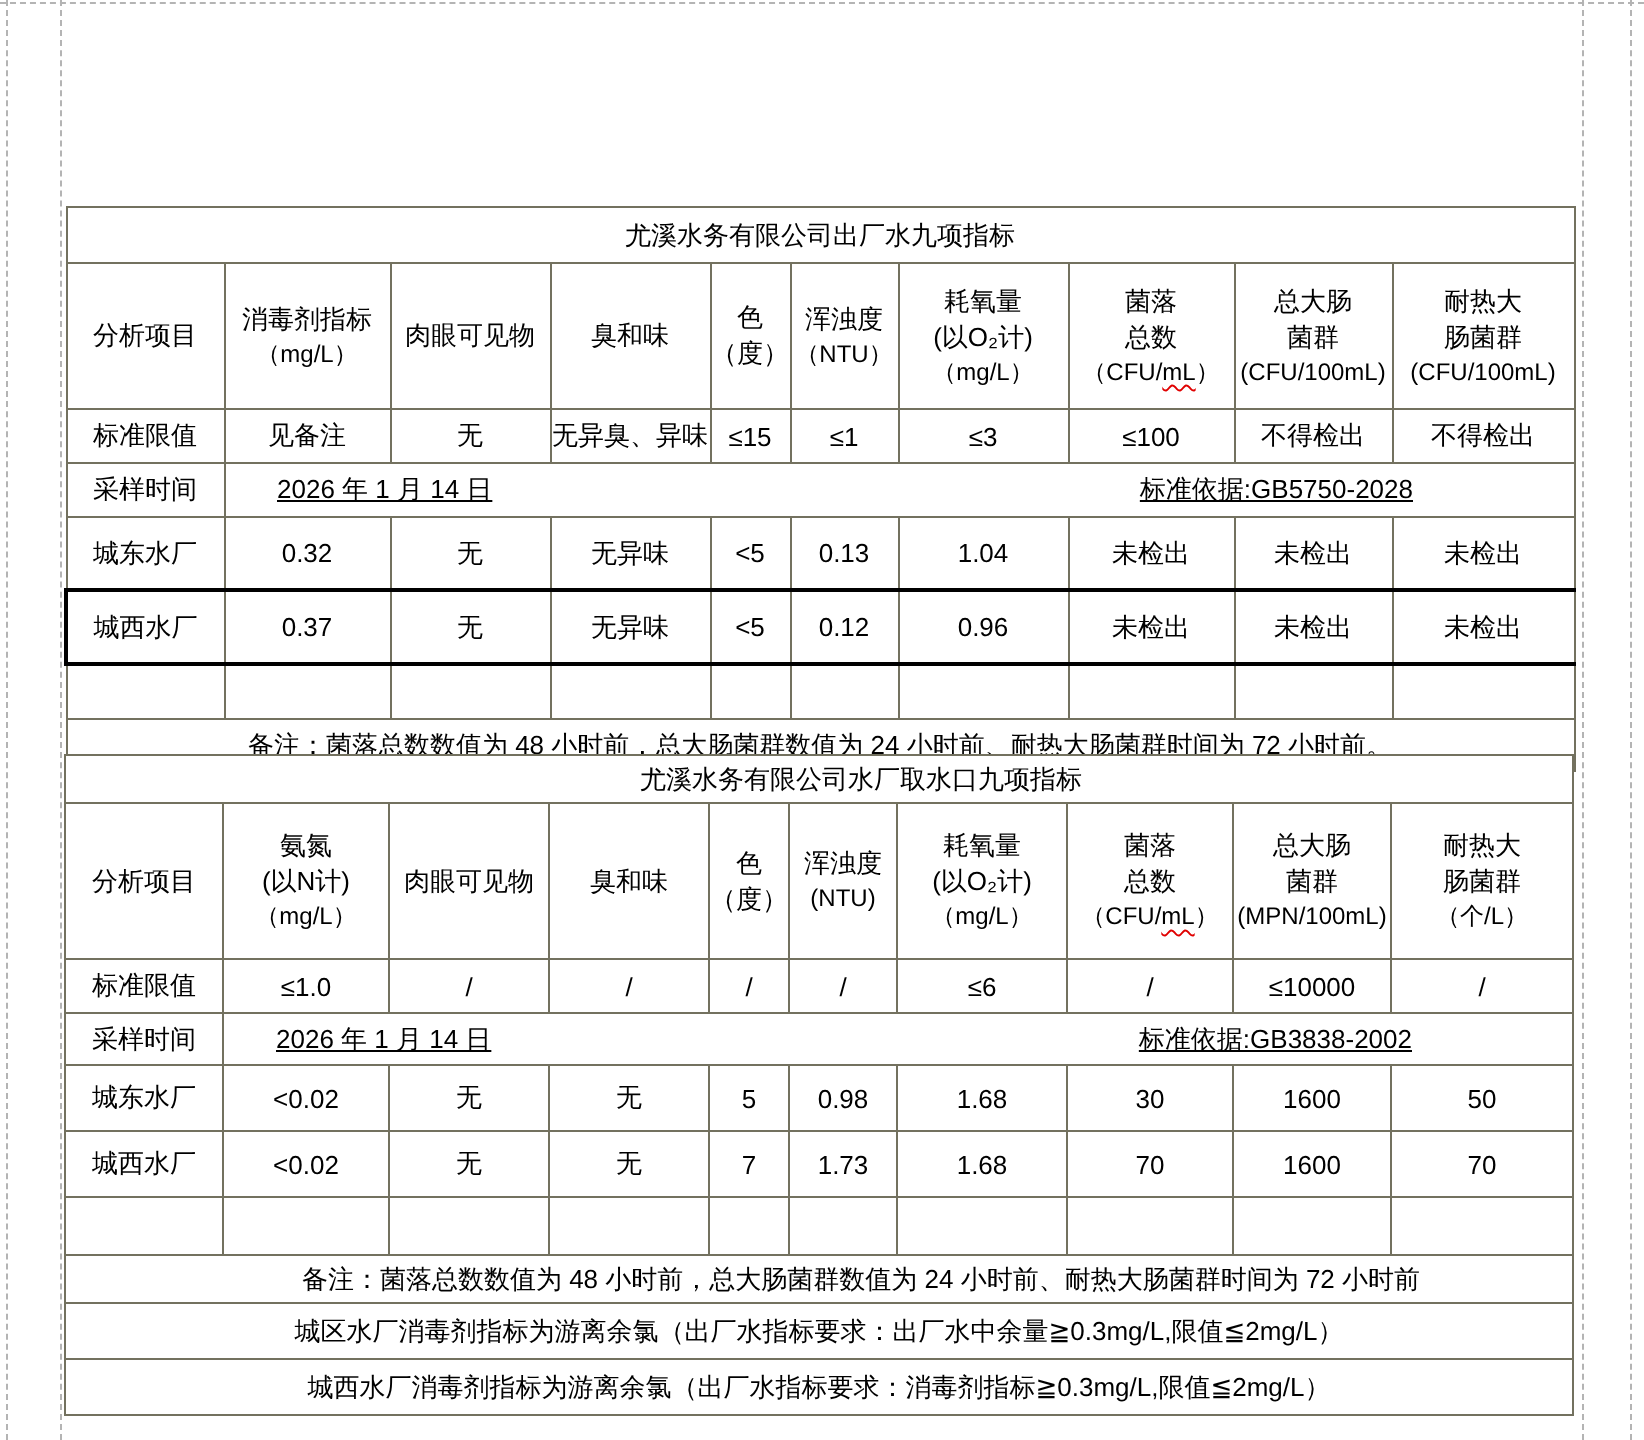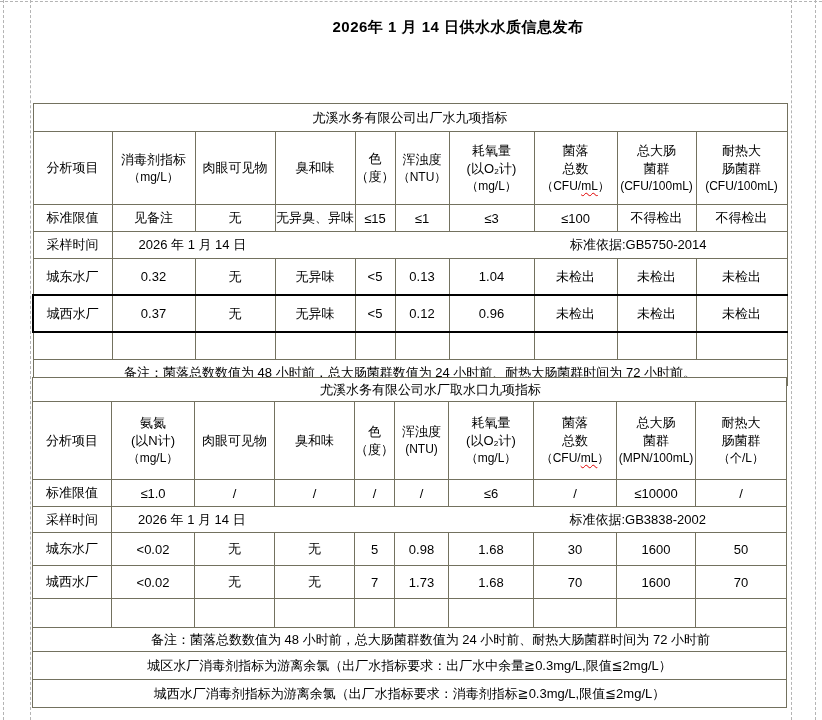--- a/index.html
+++ b/index.html
@@ -30,36 +30,35 @@
   .t1 { top:103px; }
   .t2 { top:377px; }
   tr.h23 td{height:23px;padding-left:42px;} tr.h25 td{height:25px;margin-left:31px;} tr.h26 td{height:26px;}
   tr.h27 td{height:27px;} tr.h28 td{height:28px;} tr.h32 td{height:32px;}
   tr.h35 td{height:35px;} tr.h72 td{height:72px;} tr.h77 td{height:77px;}
   td.title-cell { font-weight:normal; font-size:14px; }
   .hl { line-height:18px; white-space:nowrap; }
   .unit { font-size:12px; line-height:17px; }
   .wavy { text-decoration:underline wavy #e00000; text-decoration-thickness:1px; text-underline-offset:2px; }
   td.note-cell { text-align:left; padding:2px 5px; white-space:normal; }
-  .sample-flex { display:flex; justify-content:space-between; align-items:flex-end; padding:0 80px 0 26px; }
+  .sample-flex { display:flex; justify-content:space-between; align-items:flex-end; padding:0 80px 0 26px;text-decoration:underline; }
   tr.thick td { border-top:2px solid #000; border-bottom:2px solid #000; }
   tr.thick td:first-child { border-left:2px solid #000; }
 </style>
 </head>
 <body>
 
 <div class="page">
 
   <div class="dash-h" style="top:1px; left:0; width:822px;"></div>
   <div class="dash-v" style="left:3px;"></div>
   <div class="dash-v" style="left:30px;"></div>
   <div class="dash-v" style="left:791px;"></div>
   <div class="dash-v" style="left:815px;"></div>
 
-  <div class="doc-title">2026年 1 月 14 日供水水质信息发布</div>
 
 
   <table class="wq t1">
     <colgroup>
       <col style="width:79px">
         <col style="width:83px">
         <col style="width:80px">
         <col style="width:80px">
       <col style="width:38px">
         <col style="width:54px">
@@ -125,21 +124,21 @@
       <td>≤3</td>
       <td>≤100</td>
       <td>不得检出</td>
       <td>不得检出</td>
     </tr>
     <tr class="h26">
       <td>采样时间</td>
       <td colspan="9">
         <div class="sample-flex">
           <span>2026 年 1 月 14 日</span>
-          <span>标准依据:GB5750-2014</span>
+          <span>标准依据:GB5750-2028</span>
         </div>
       </td>
     </tr>
     <tr class="h35">
       <td>城东水厂</td>
       <td>0.32</td>
       <td>无</td>
       <td>无异味</td>
       <td>&lt;5</td>
       <td>0.13</td>

